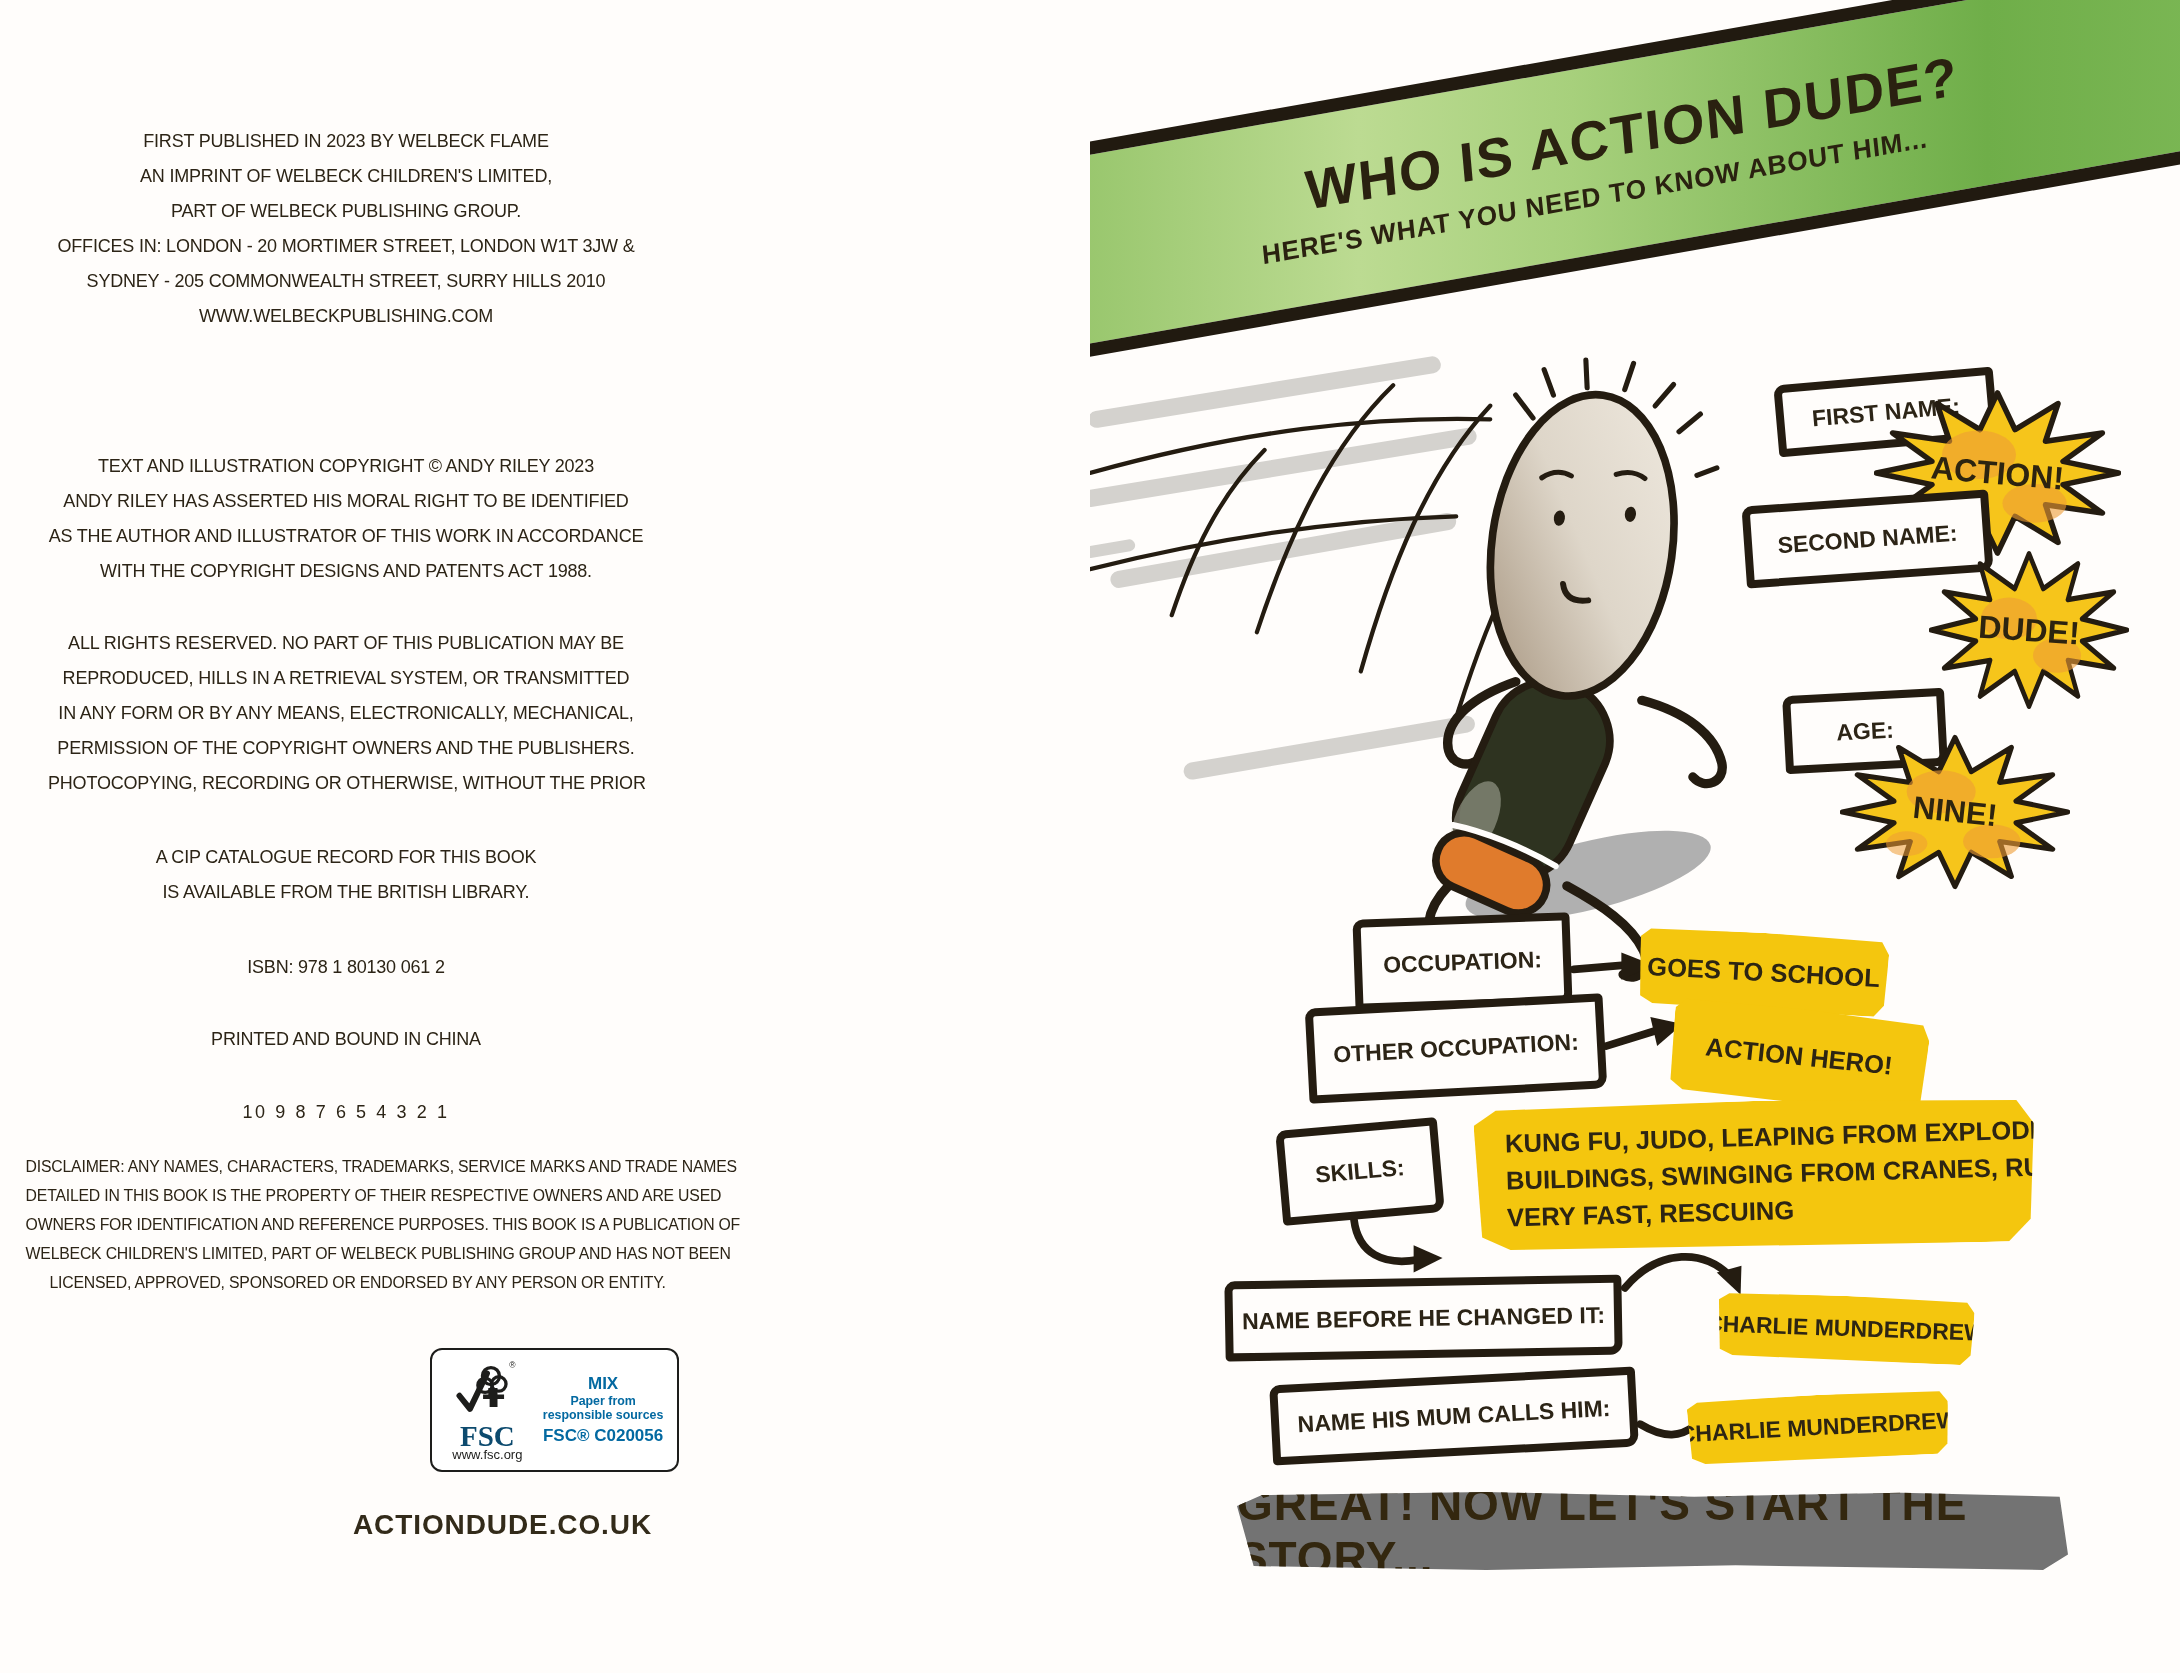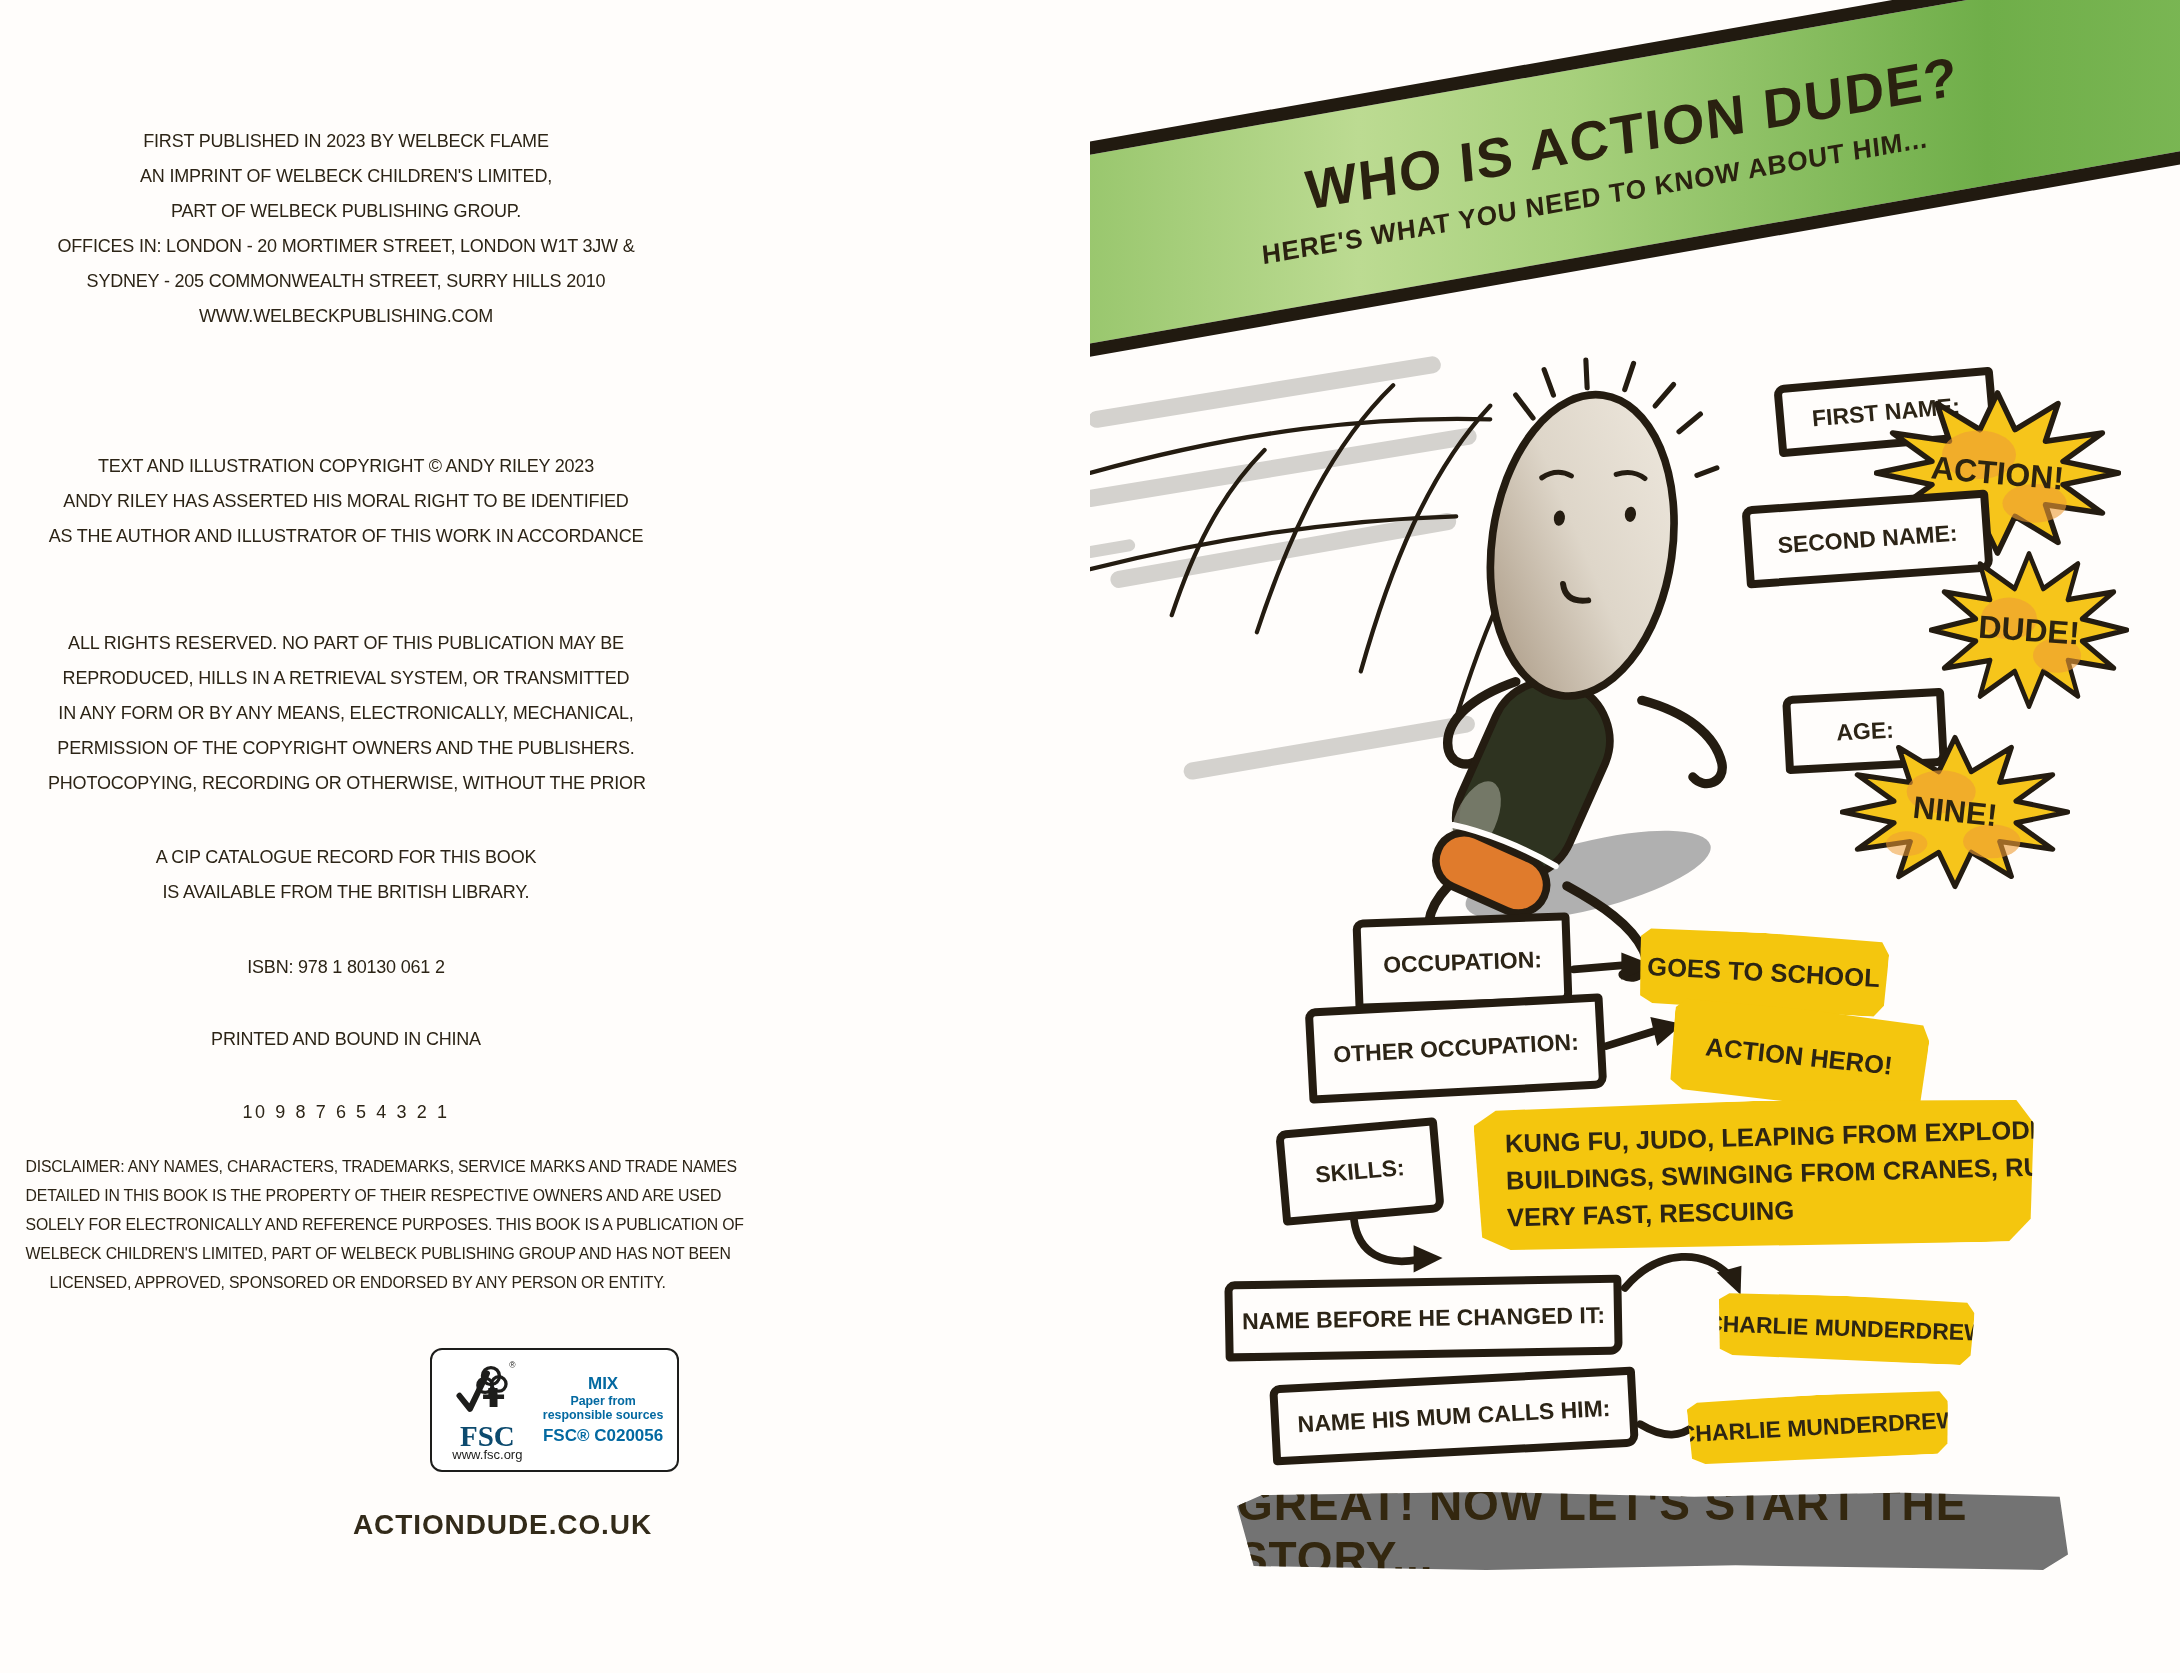--- a/index.html
+++ b/index.html
@@ -72,20 +72,21 @@
       <div>PART OF WELBECK PUBLISHING GROUP.</div>
       <div>OFFICES IN: LONDON - 20 MORTIMER STREET, LONDON W1T 3JW &amp;</div>
       <div>SYDNEY - 205 COMMONWEALTH STREET, SURRY HILLS 2010</div>
       <div>WWW.WELBECKPUBLISHING.COM</div>
     </div>
 
     <div class="tblock" style="top:449px">
       <div>TEXT AND ILLUSTRATION COPYRIGHT © ANDY RILEY 2023</div>
       <div>ANDY RILEY HAS ASSERTED HIS MORAL RIGHT TO BE IDENTIFIED</div>
       <div>AS THE AUTHOR AND ILLUSTRATOR OF THIS WORK IN ACCORDANCE</div>
+      <div>WITH THE COPYRIGHT DESIGNS AND PATENTS ACT 1988.</div>
     </div>
 
     <div class="tblock" style="top:626px">
       <div>ALL RIGHTS RESERVED. NO PART OF THIS PUBLICATION MAY BE</div>
       <div>REPRODUCED, HILLS IN A RETRIEVAL SYSTEM, OR TRANSMITTED</div>
       <div>IN ANY FORM OR BY ANY MEANS, ELECTRONICALLY, MECHANICAL,</div>
       <div>PERMISSION OF THE COPYRIGHT OWNERS AND THE PUBLISHERS.</div>
       <div>PHOTOCOPYING, RECORDING OR OTHERWISE, WITHOUT THE PRIOR</div>
     </div>
 
@@ -94,21 +95,21 @@
       <div>IS AVAILABLE FROM THE BRITISH LIBRARY.</div>
     </div>
 
     <div class="tblock" style="top:950px">ISBN: 978 1 80130 061 2</div>
     <div class="tblock" style="top:1022px">PRINTED AND BOUND IN CHINA</div>
     <div class="tblock printrun" style="top:1095px">10 9 8 7 6 5 4 3 2 1</div>
 
     <div class="tblock disclaimer" style="top:1152px">
       <div>DISCLAIMER: ANY NAMES, CHARACTERS, TRADEMARKS, SERVICE MARKS AND TRADE NAMES</div>
       <div>DETAILED IN THIS BOOK IS THE PROPERTY OF THEIR RESPECTIVE OWNERS AND ARE USED</div>
-      <div>SOLELY FOR ELECTRONICALLY AND REFERENCE PURPOSES. THIS BOOK IS A PUBLICATION OF</div>
+      <div>OWNERS FOR IDENTIFICATION AND REFERENCE PURPOSES. THIS BOOK IS A PUBLICATION OF</div>
       <div>WELBECK CHILDREN'S LIMITED, PART OF WELBECK PUBLISHING GROUP AND HAS NOT BEEN</div>
       <div>LICENSED, APPROVED, SPONSORED OR ENDORSED BY ANY PERSON OR ENTITY.</div>
     </div>
 
     <div class="fsc-badge">
       <div class="fsc-left">
         <svg width="66" height="63" viewBox="0 0 100 96">
           <g stroke="#1d1d1b" fill="none" stroke-linecap="round" stroke-linejoin="round">
             <path d="M8,56 L24,76 L50,22" stroke-width="9"></path>
             <circle cx="56" cy="26" r="13" stroke-width="5"></circle>

